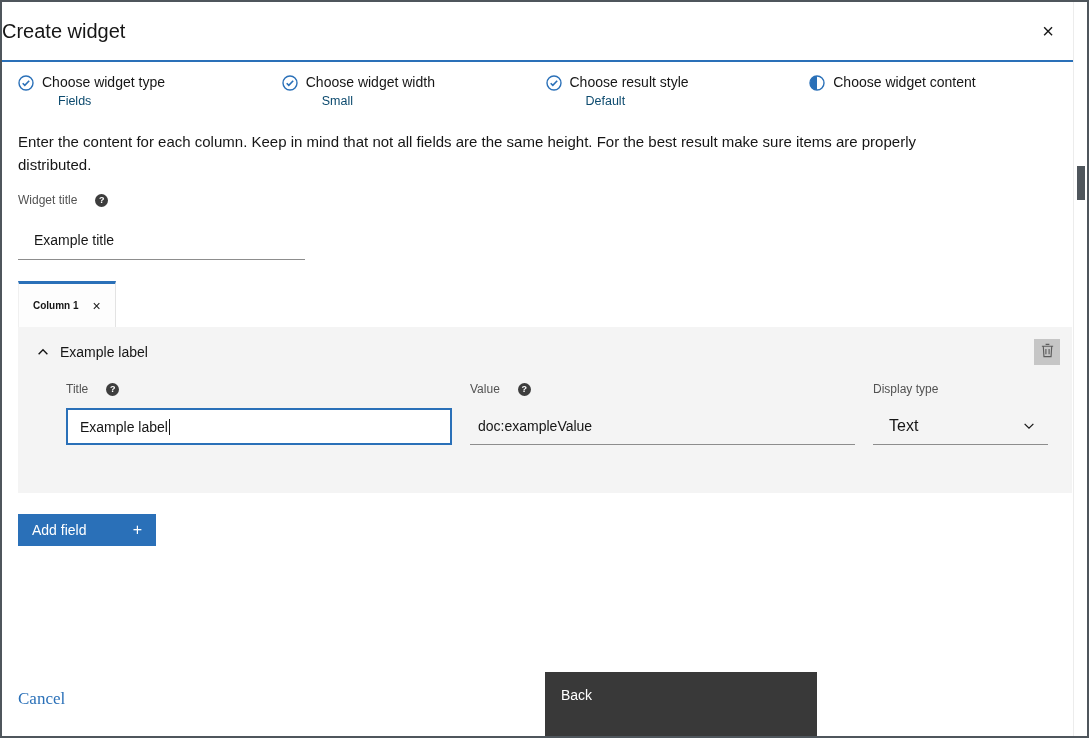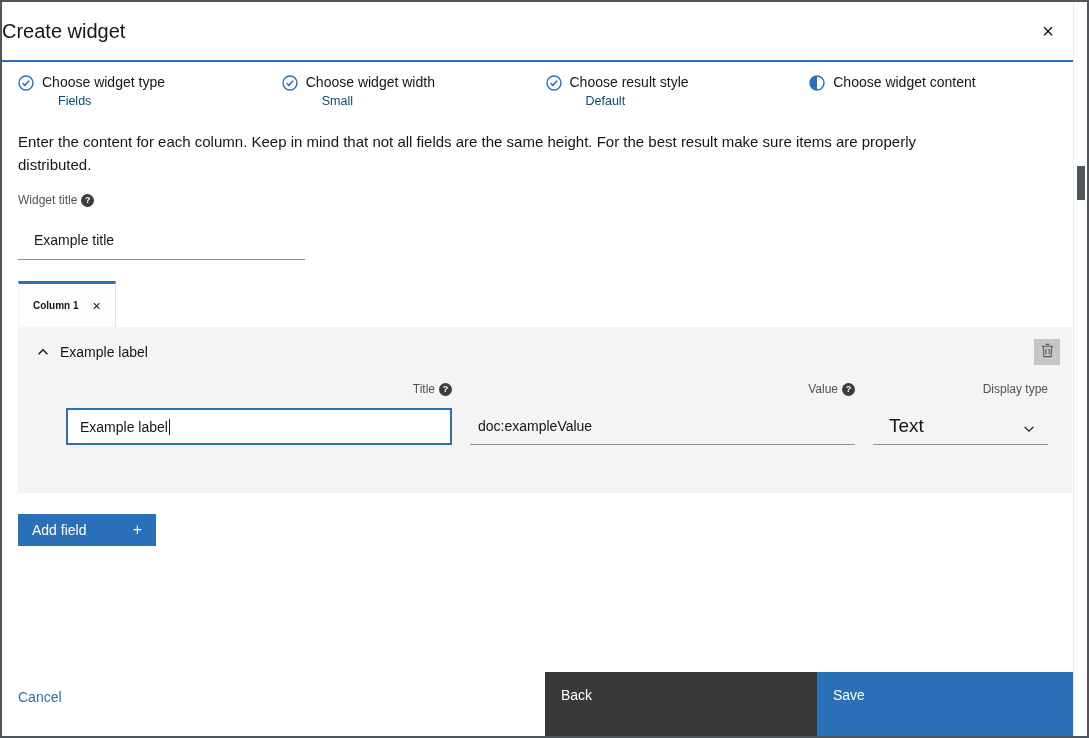--- a/index.html
+++ b/index.html
@@ -29,21 +29,21 @@
   .step { width: 264px; display: flex; align-items: flex-start; gap: 8px; cursor: pointer; }
   .step-icon { width: 16px; height: 16px; margin-top: 1px; color: var(--accent, #2a70b8); flex: 0 0 auto; }
   .step-icon svg { display: block; }
   .step-label { font-size: 14px; line-height: 16px; color: #161616; }
   .step-sublabel { font-size: 12.5px; line-height: 13px; color: #0c4a6e; margin-top: 5px; min-height: 13px; margin-left: 16px; }
 
   
   .description { margin: 22px 16px 0 16px; width: 975px; font-size: 15px; line-height: 23px; color: #161616; }
 
   
-  .form-label { display: flex; align-items: center; gap: 4px; font-size: 12px; line-height: 13px; color: #525252; }
+  .form-label { display: flex; align-items: center; gap: 18px; font-size: 12px; line-height: 13px; color: #525252; }
   .help { display: inline-block; width: 13px; height: 13px; border-radius: 50%; background: #3d3d3d; color: #fff; font-size: 9px; font-weight: bold; line-height: 13px; text-align: center; cursor: pointer; }
 
   .widget-title-group { margin: 18px 16px 0 16px; }
   .underline-input {
     display: block; margin-top: 13px; width: 287px; height: 40px;
     border: none; border-bottom: 1px solid #8d8d8d; background: transparent;
     font-family: inherit; font-size: 14px; color: #161616; padding: 0 16px; outline: none;
   }
 
   
@@ -60,41 +60,41 @@
   .panel { margin-left: 16px; width: 1054px; height: 166px; background: #f4f4f4; }
   .panel-header { display: flex; align-items: center; padding: 12px 12px 0 18px; }
   .chevron { width: 14px; height: 14px; cursor: pointer; }
   .panel-label { margin-left: 10px; font-size: 14px; color: #161616; }
   .trash-btn { margin-left: auto; width: 26px; height: 26px; background: #c6c6c6; border: none; display: flex; align-items: center; justify-content: center; cursor: pointer; }
 
   .fields { display: flex; gap: 18px; margin-top: 18px; padding: 0 24px 0 48px; }
   .field-col-title { width: 386px; }
   .field-col-value { width: 385px; }
   .field-col-display { width: 175px; }
-  .field .form-label { margin-bottom: 12px; justify-content: flex-end; }
+  .field .form-label { margin-bottom: 12px; }
 
   .textbox { height: 37px; display: flex; align-items: center; font-size: 14px; color: #161616; }
   .textbox.focused { background: #fff; border: 2px solid var(--accent, #2a70b8); padding: 0 12px; }
   .caret { width: 1px; height: 16px; background: #161616; margin-left: 1px; }
   .underline-box { border-bottom: 1px solid #8d8d8d; padding: 0 8px; }
-  .select { height: 37px; display: flex; align-items: center; justify-content: space-between; font-size: 19px; color: #161616; border-bottom: 1px solid #8d8d8d; padding: 0 12px 0 16px; cursor: pointer; }
+  .select { height: 37px; display: flex; align-items: center; justify-content: space-between; font-size: 16px; color: #161616; border-bottom: 1px solid #8d8d8d; padding: 0 12px 0 16px; cursor: pointer; }
   .select .chev { width: 14px; height: 14px; }
 
   
   .add-field {
     margin: 21px 0 0 16px; width: 138px; height: 32px;
     background: var(--accent, #2a70b8); border: none; color: #fff;
     display: flex; align-items: center; justify-content: space-between;
     padding: 0 14px; font-family: inherit; font-size: 14px; cursor: pointer;
   }
   .add-field .plus { font-size: 16px; line-height: 1; }
 
   
   .footer { position: absolute; left: 0; right: 0; bottom: 0; height: 64px; }
-  .cancel { position: absolute; left: 16px; top: 17px; font-size: 14px; color: var(--accent, #2a70b8); text-decoration: none; cursor: pointer; }
+  .cancel { position: absolute; left: 16px; top: 17px; font-size: 17px; color: var(--accent, #2a70b8); text-decoration: none; cursor: pointer; font-family: Liberation Serif, serif; }
   .footer-btn {
     position: absolute; bottom: 0; height: 64px; border: none; color: #fff;
     display: flex; align-items: flex-start; justify-content: flex-start;
     padding: 15px 0 0 16px; font-family: inherit; font-size: 14px; cursor: pointer;
   }
   .back { right: 256px; width: 272px; background: var(--dark-button, #393939); }
   .save { right: 0; width: 256px; background: var(--accent, #2a70b8); }
 </style>
 </head>
 <body>
@@ -230,21 +230,20 @@
     </div>
 
     <button class="add-field">
       <span>Add field</span>
       <span class="plus">+</span>
     </button>
 
     <div class="footer">
       <a class="cancel">Cancel</a>
       <button class="footer-btn back">Back</button>
-      <button class="footer-btn save">Save</button>
     </div>
 
   </div>
 
   <div class="gutter">
     <div class="gutter-thumb"></div>
   </div>
 </div>
 
 </body></html>

